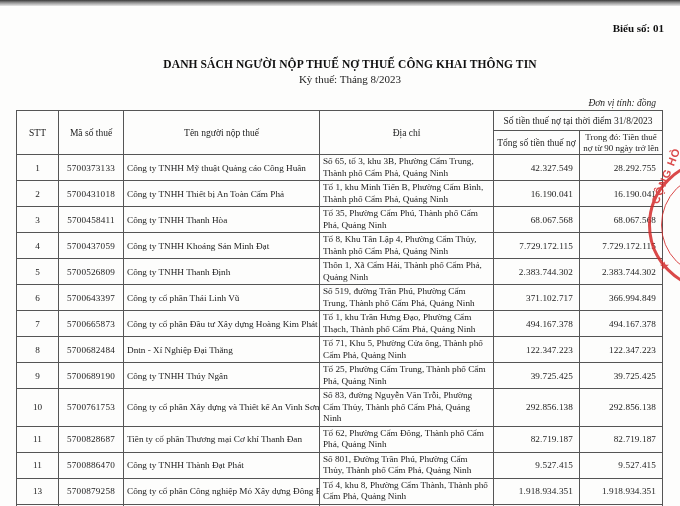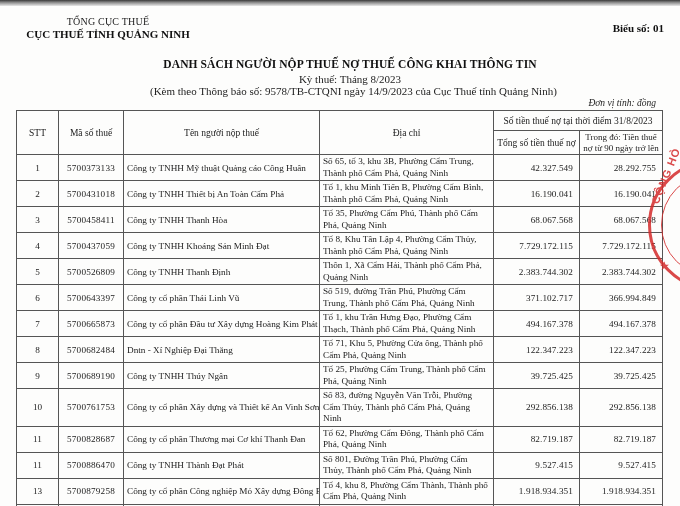--- a/index.html
+++ b/index.html
@@ -153,31 +153,26 @@
       font-family: "DejaVu Sans", sans-serif;
     }
   </style>
 </head>
 <body>
 
 <div class="top-shadow"></div>
 
 <div class="page">
 
-  <div class="agency">
-    <div class="parent">TỔNG CỤC THUẾ</div>
-    <div class="dept">CỤC THUẾ TỈNH QUẢNG NINH</div>
-  </div>
 
   <div class="form-no">Biểu số: 01</div>
 
   <div class="title-block">
     <div class="title">DANH SÁCH NGƯỜI NỘP THUẾ NỢ THUẾ CÔNG KHAI THÔNG TIN</div>
     <div class="period">Kỳ thuế: Tháng 8/2023</div>
-    <div class="note">(Kèm theo Thông báo số: 9578/TB-CTQNI ngày 14/9/2023 của Cục Thuế tỉnh Quảng Ninh)</div>
   </div>
 
   <div class="unit">Đơn vị tính: đồng</div>
 
   <table class="debt">
     <colgroup>
       <col style="width:42px">
       <col style="width:65px">
       <col style="width:196px">
       <col style="width:174px">
@@ -274,21 +269,21 @@
         <td class="stt">10</td>
         <td class="mst">5700761753</td>
         <td class="name">Công ty cổ phần Xây dựng và Thiết kế An Vinh Sơn</td>
         <td class="addr">Số 83, đường Nguyễn Văn Trỗi, Phường Cẩm Thủy, Thành phố Cẩm Phả, Quảng Ninh</td>
         <td class="num">292.856.138</td>
         <td class="num">292.856.138</td>
       </tr>
       <tr class="row">
         <td class="stt">11</td>
         <td class="mst">5700828687</td>
-        <td class="name">Công ty cổ phần Thương mại Cơ khí Thanh Đan</td>
+        <td class="name">Tiền ty cổ phần Thương mại Cơ khí Thanh Đan</td>
         <td class="addr">Tổ 62, Phường Cẩm Đông, Thành phố Cẩm Phả, Quảng Ninh</td>
         <td class="num">82.719.187</td>
         <td class="num">82.719.187</td>
       </tr>
       <tr class="row">
         <td class="stt">11</td>
         <td class="mst">5700886470</td>
         <td class="name">Công ty TNHH Thành Đạt Phát</td>
         <td class="addr">Số 801, Đường Trần Phú, Phường Cẩm Thủy, Thành phố Cẩm Phả, Quảng Ninh</td>
         <td class="num">9.527.415</td>

